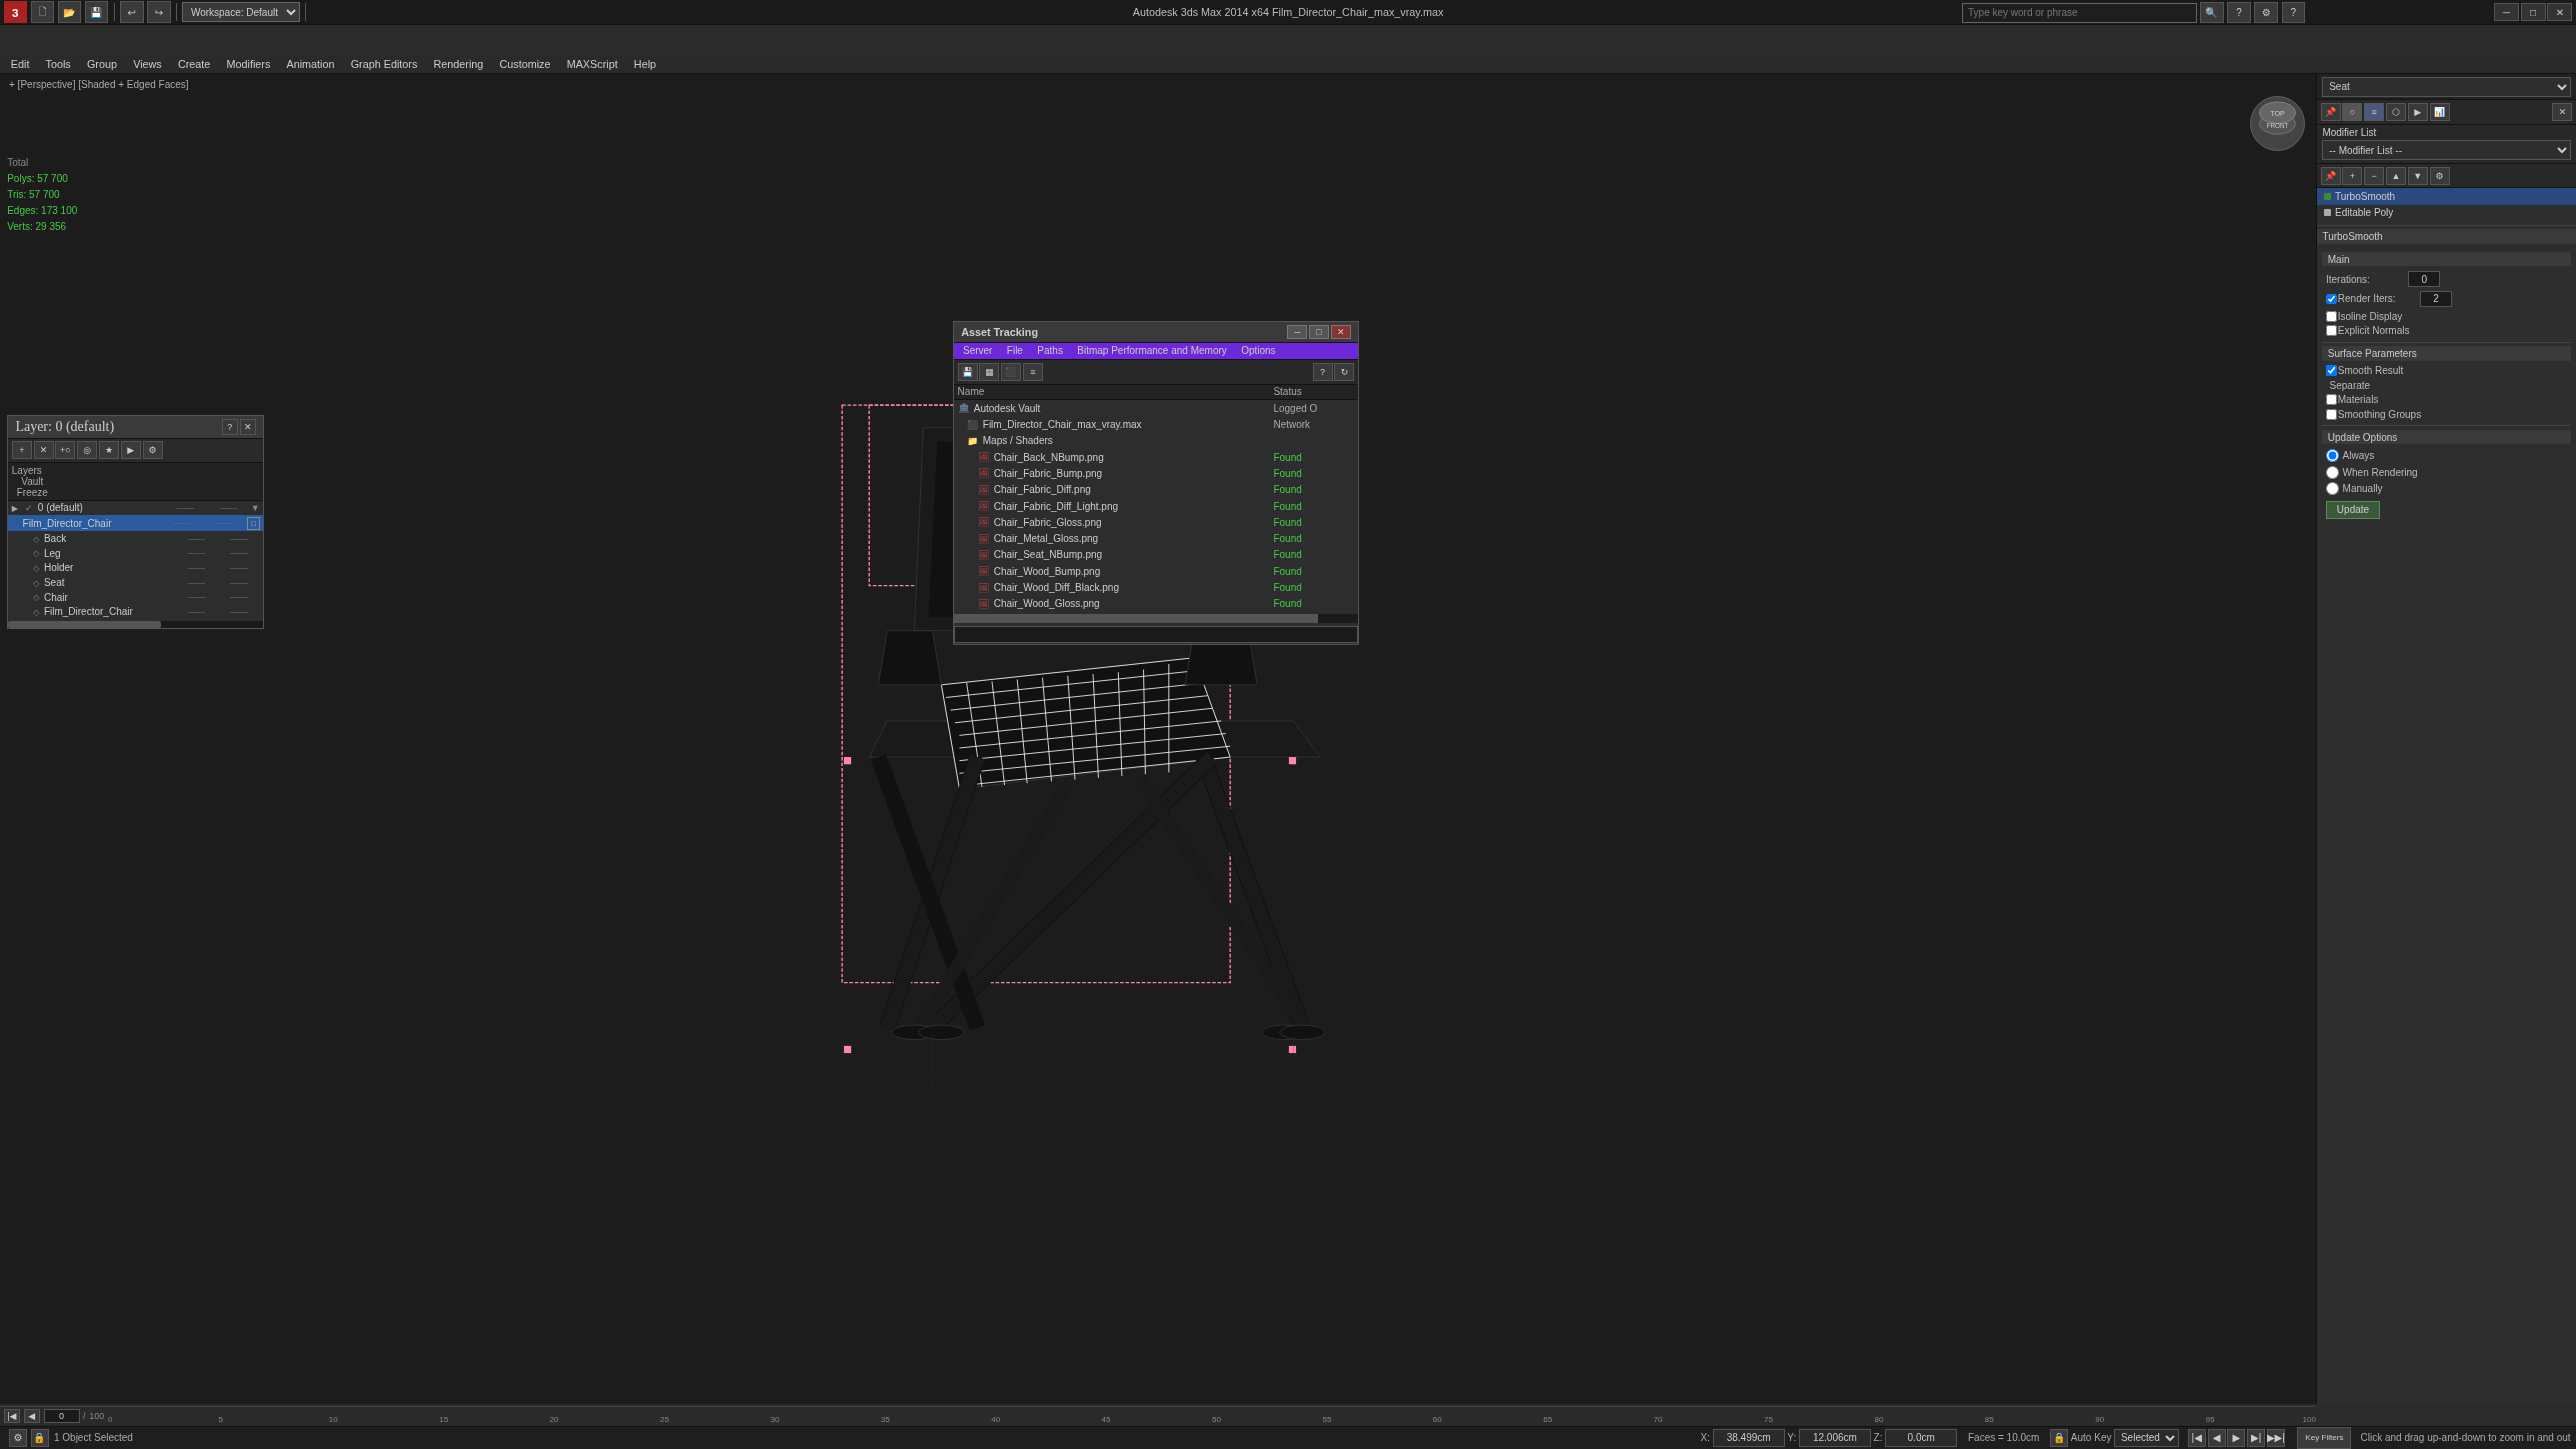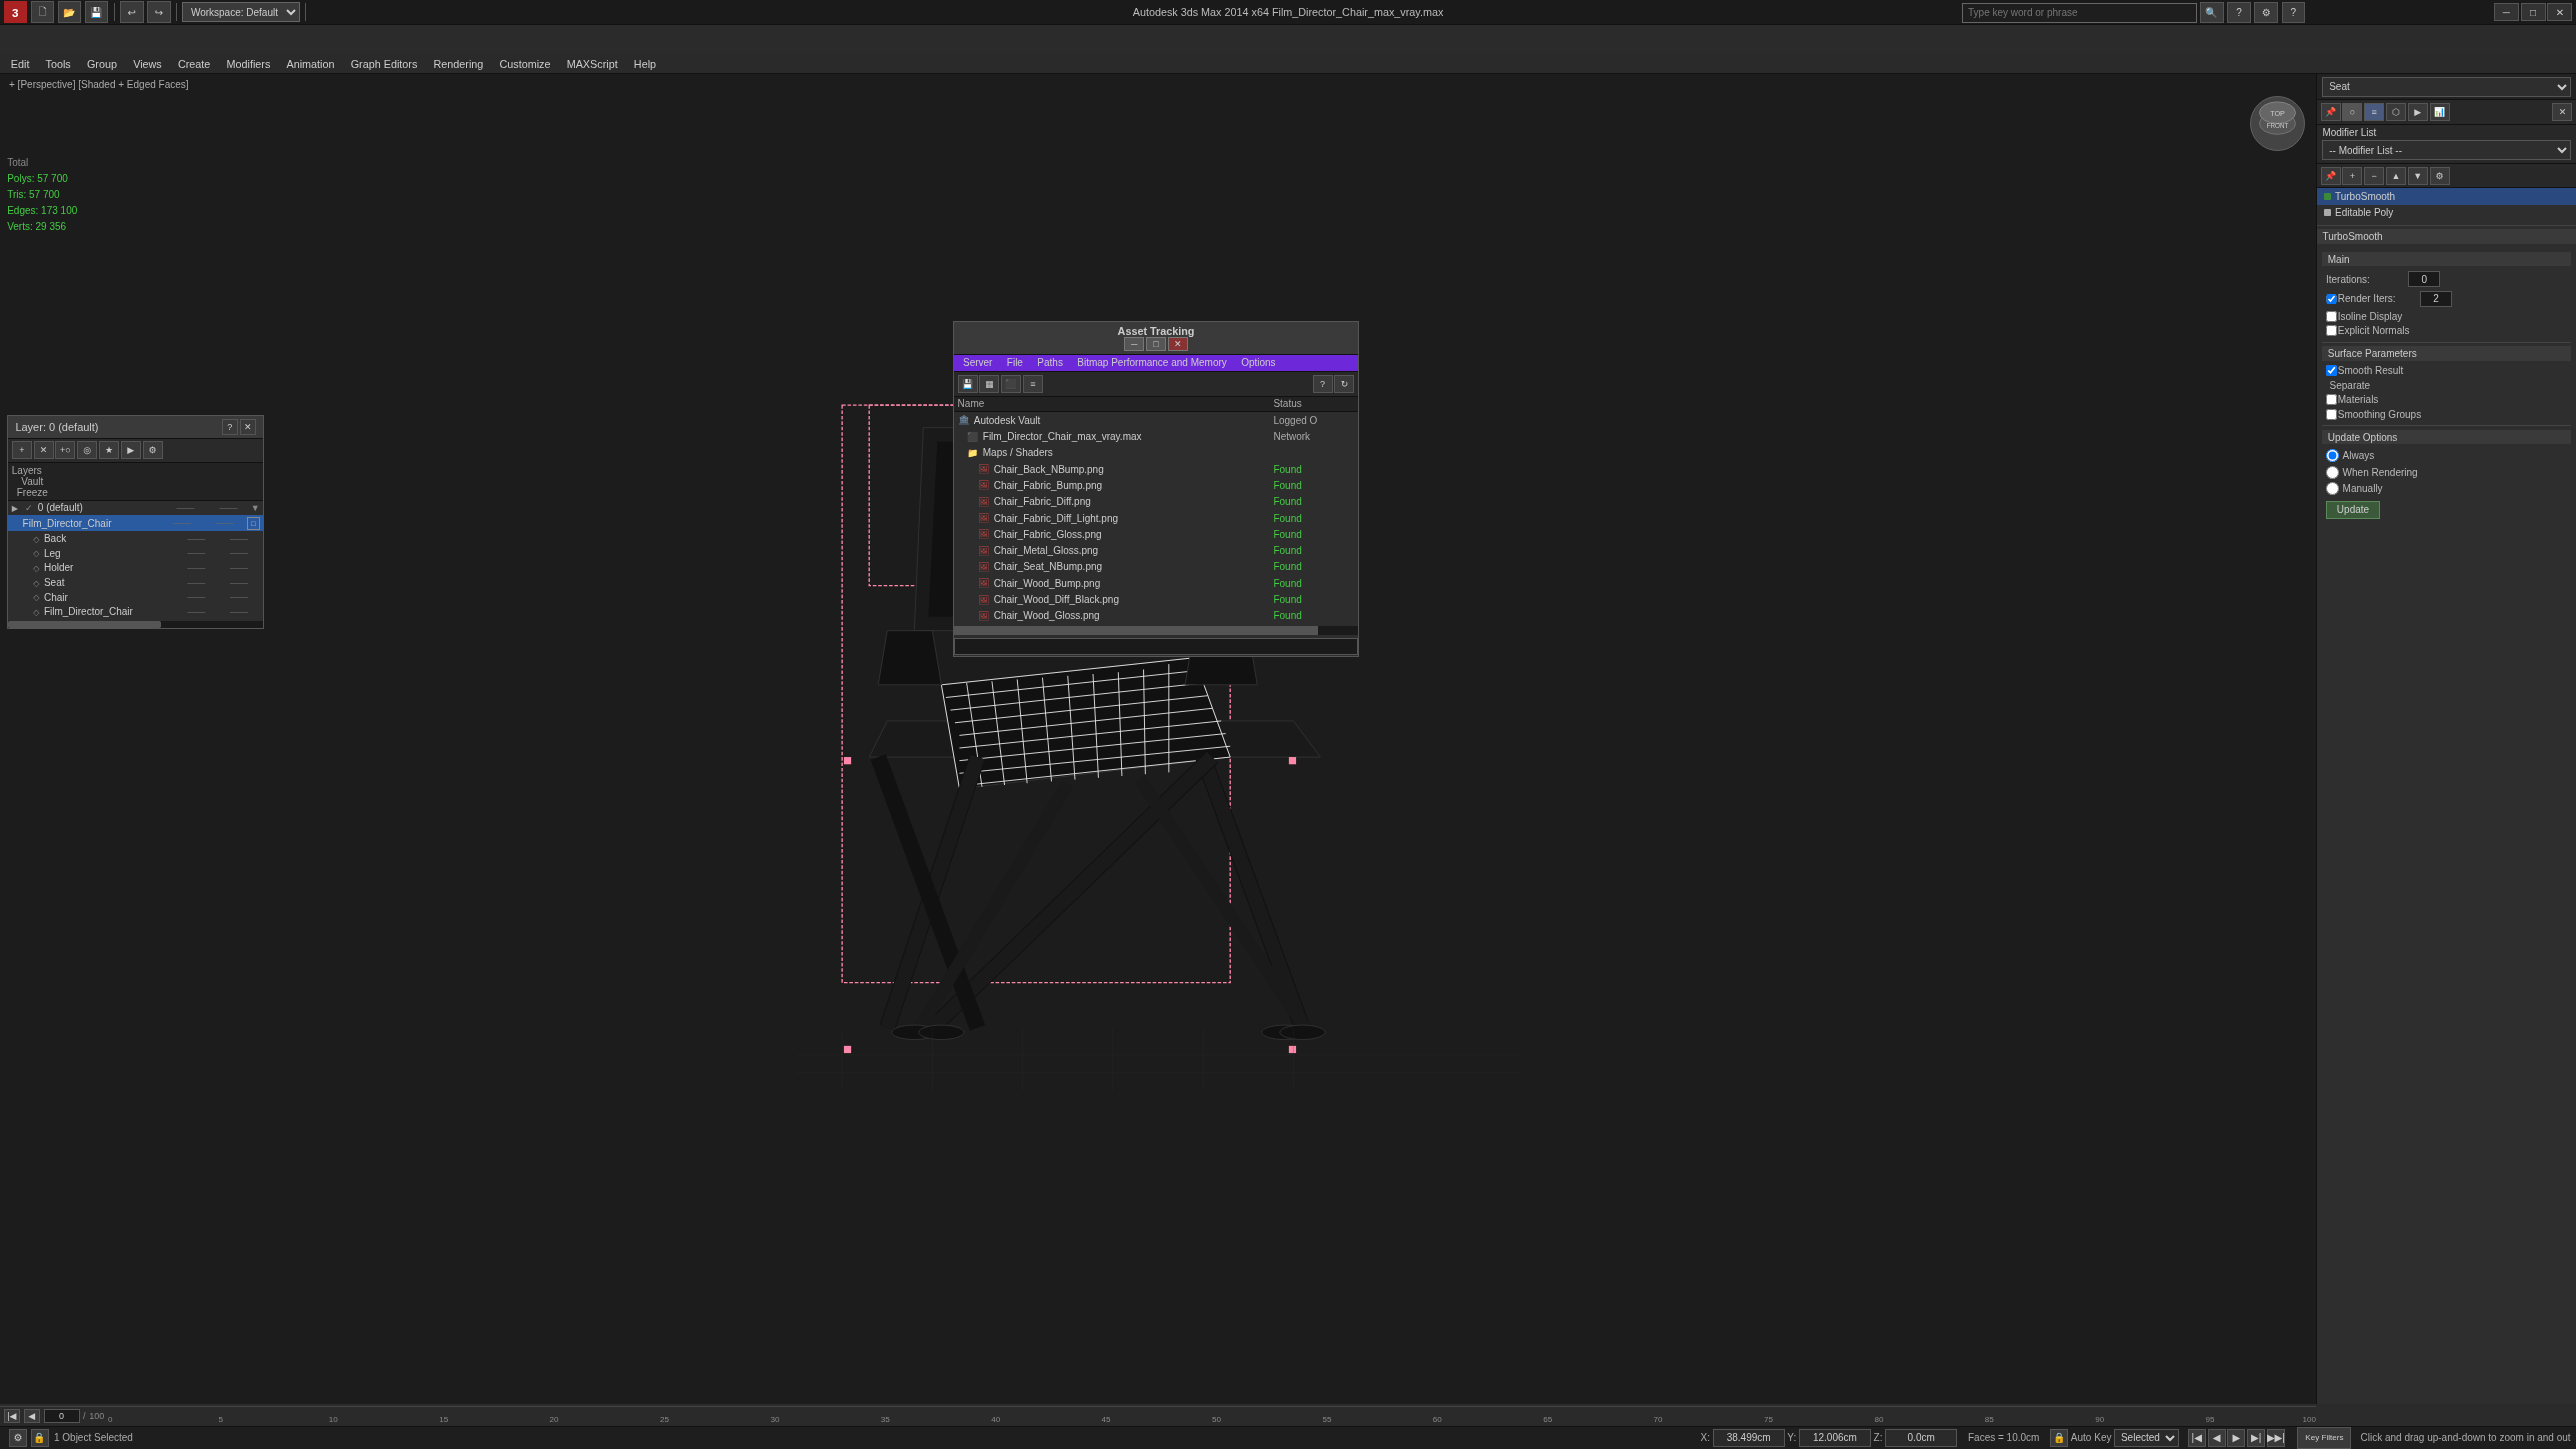--- a/index.html
+++ b/index.html
@@ -284,22 +284,23 @@
     }
     .layer-panel-header {
       background: #3a3a3a;
       padding: 2.7px 7.2px;
       display: flex;
       align-items: center;
       justify-content: space-between;
       border-bottom: 0.9px solid #111;
     }
     .layer-panel-title {
-      font-size: 11px;
-      color: #ccc;
+      font-size: 14px;
+      color: #ccc;
+      font-family: Liberation Serif, serif;
     }
     .layer-panel-btns {
       display: flex;
       gap: 1.8px;
     }
     .layer-toolbar {
       background: #2a2a2a;
       padding: 2.7px 3.6px;
       display: flex;
       gap: 1.8px;
@@ -376,21 +377,20 @@
       border: 1.8px solid #555;
       z-index: 70;
     }
     .at-titlebar {
       background: #3a3a3a;
       padding: 2.7px 7.2px;
       display: flex;
       align-items: center;
       justify-content: space-between;
       border-bottom: 0.9px solid #111;
-      flex-direction: column;
     }
     .at-title { font-size: 10.8px; color: #ccc; font-weight: bold; }
     .at-win-btns { display: flex; gap: 1.8px; }
     .at-win-btn {
       width: 20px;
       height: 14.4px;
       background: #555;
       border: 0.9px solid #777;
       color: #ccc;
       font-size: 9px;

